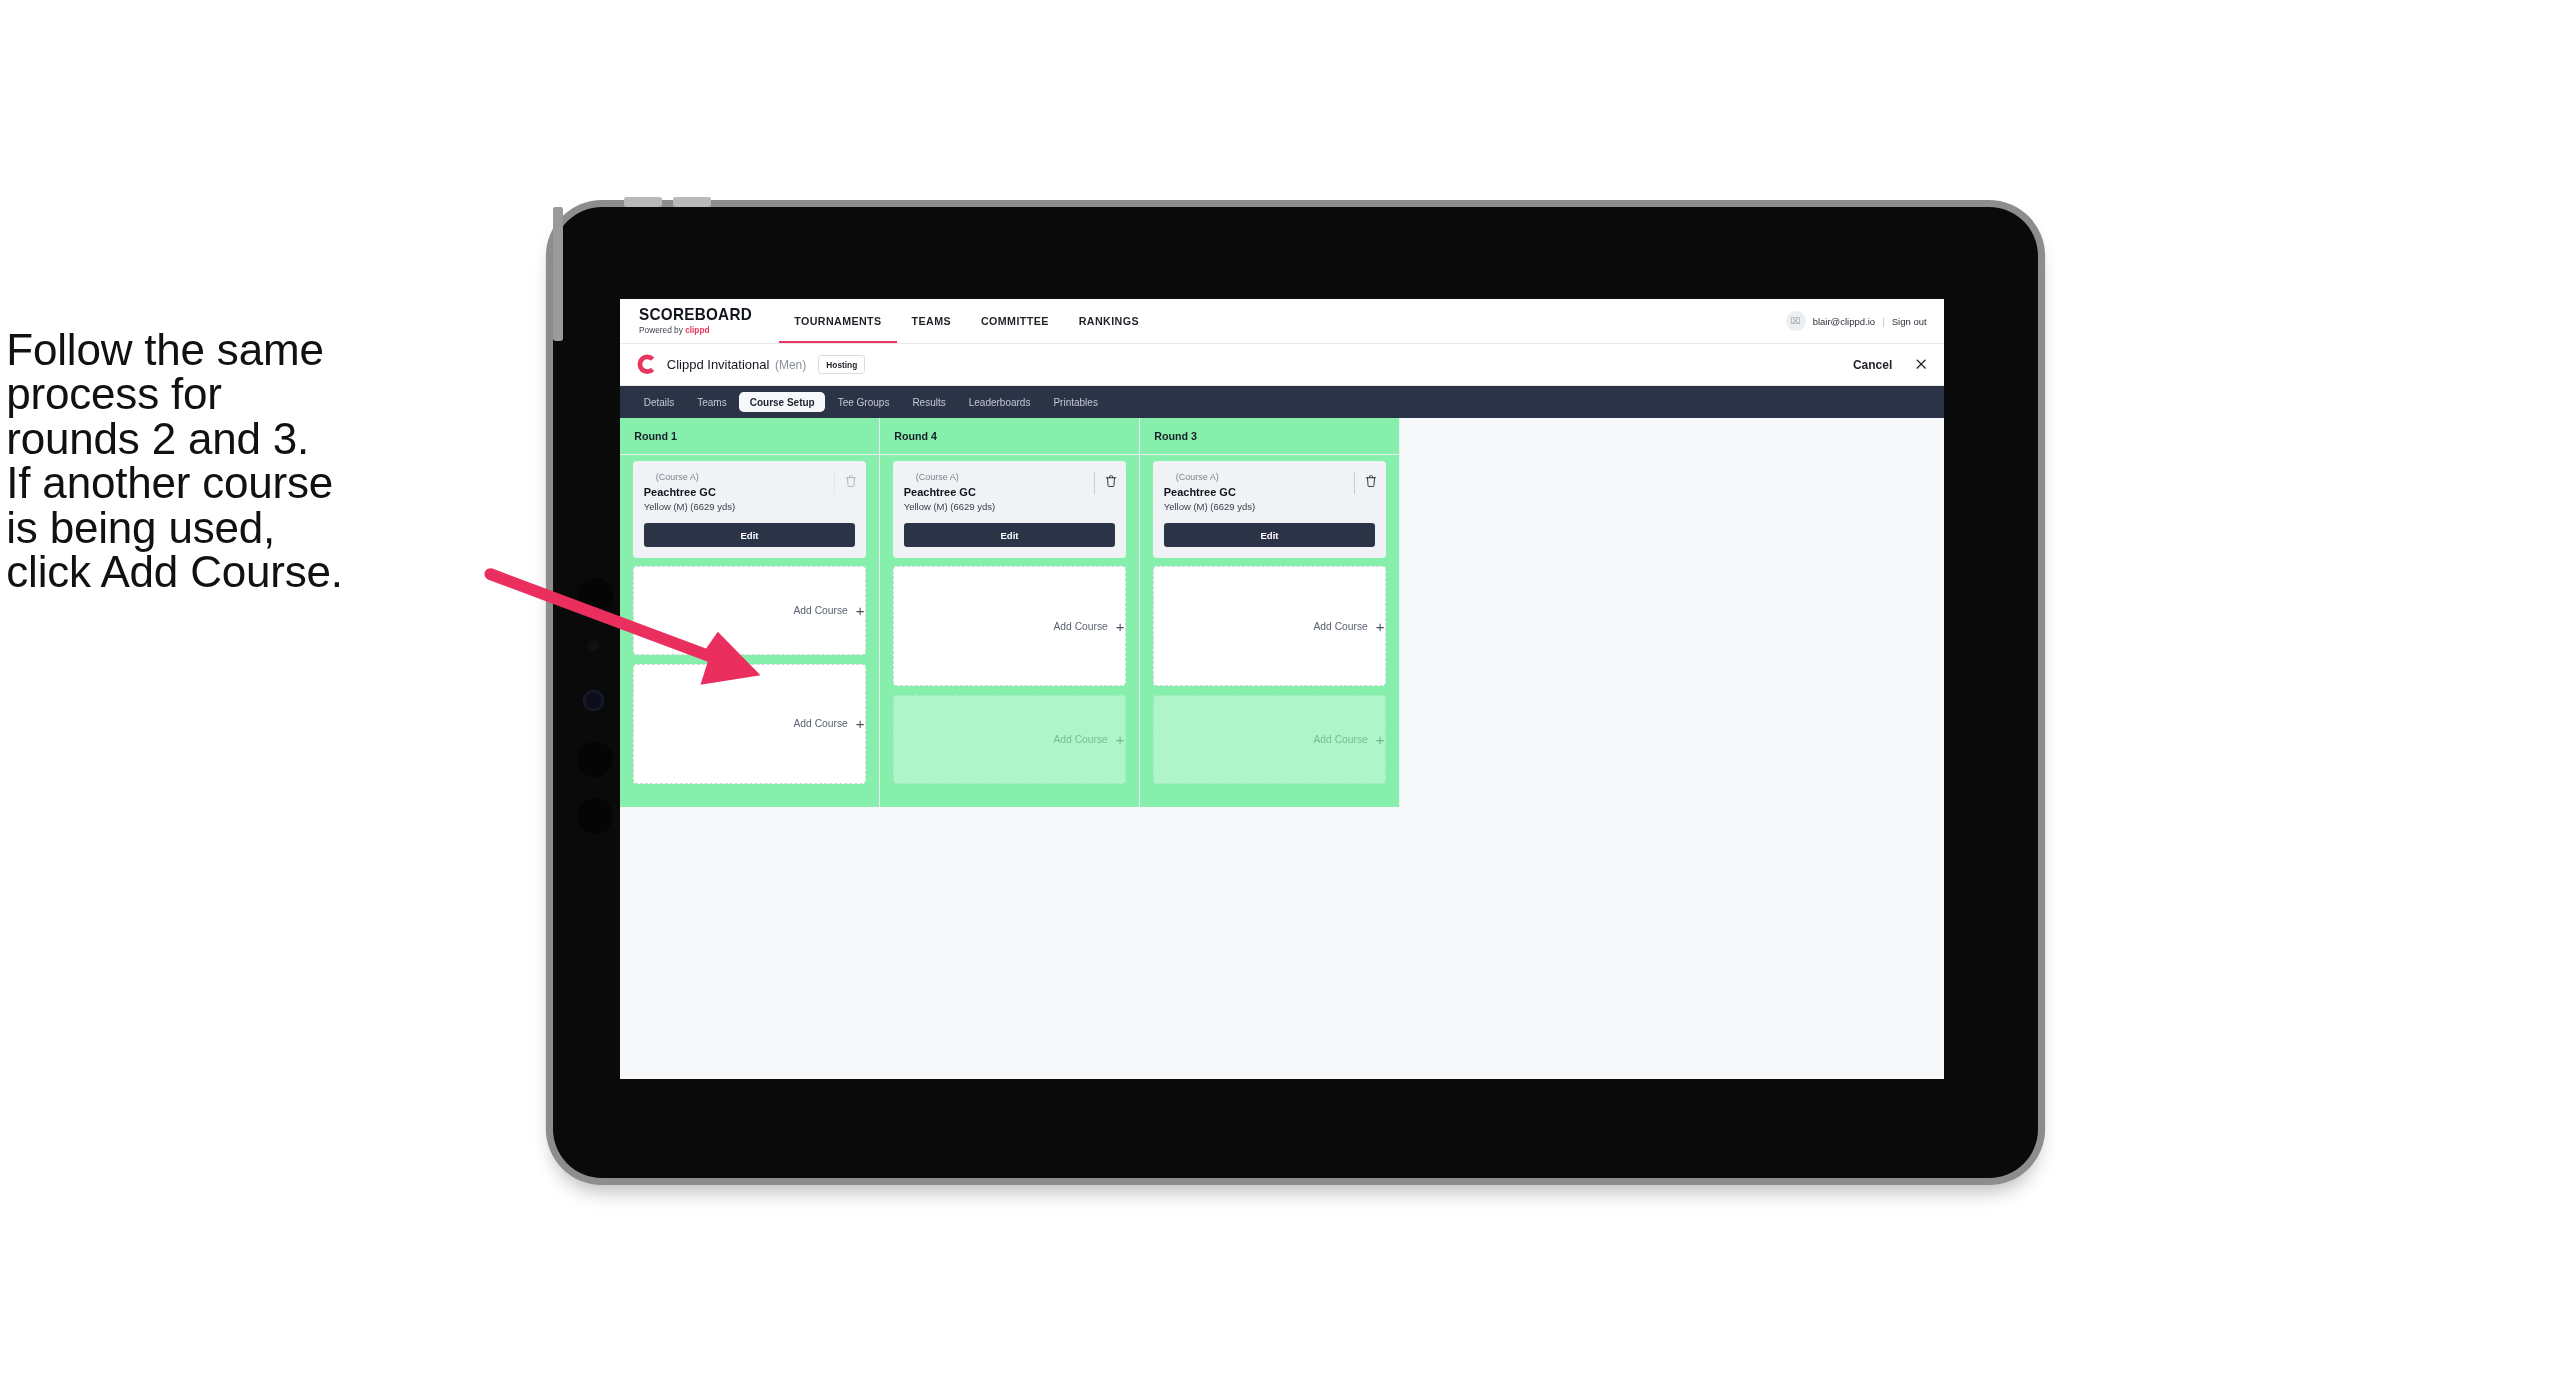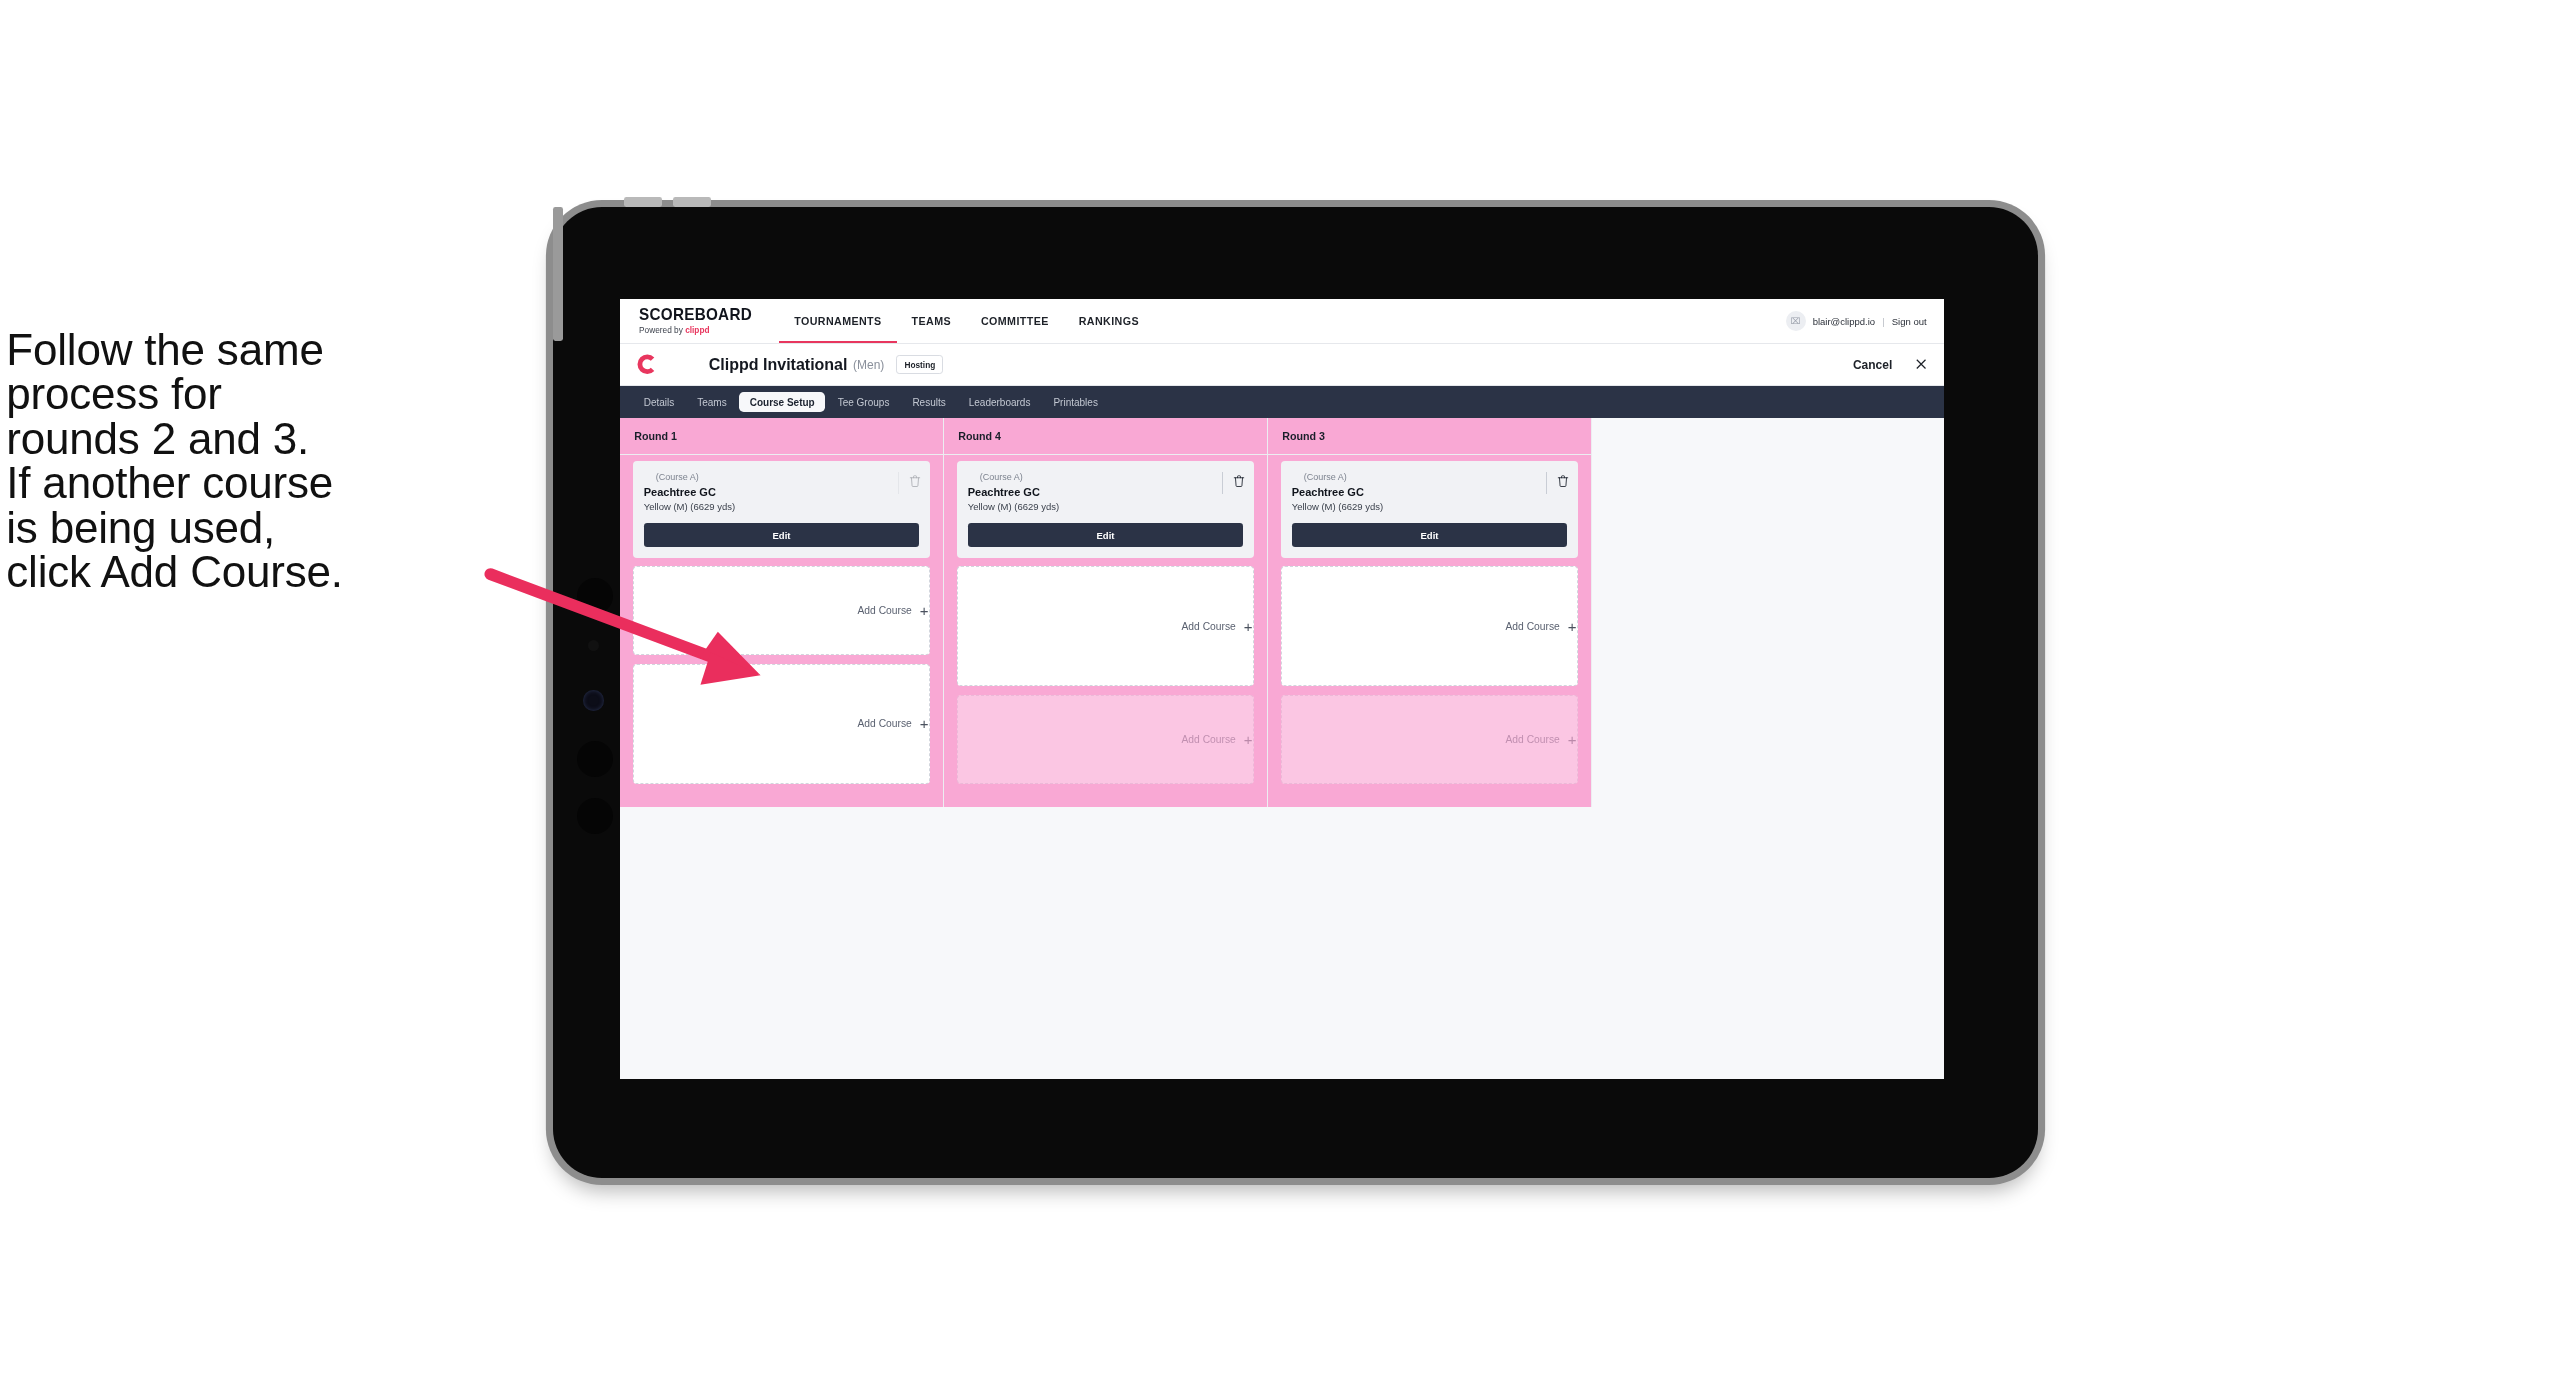--- a/index.html
+++ b/index.html
@@ -89,21 +89,21 @@
 
   
   #titlerow{
     height:41px;background:#ffffff;border-bottom:0.8px solid #e6e8ec;
     display:flex;align-items:center;padding:0 17.4px 0 16px;
   }
   #clogo{
     width:20.5px;height:20.5px;margin-right:10.3px;flex:0 0 auto;
     display:flex;align-items:center;justify-content:center;
   }
-  #t-name{font-size:16px;font-weight:700;color:#141820;margin-left:42px;}
+  #t-name{font-size:13px;font-weight:400;color:#141820;}
   #t-gender{font-size:12px;color:#8a909b;margin-left:5.5px;}
   #t-badge{
     margin-left:12px;border:0.8px solid #d9dce2;border-radius:3.2px;
     padding:3.2px 7.1px;font-size:8.3px;font-weight:700;color:#1d2128;
     background:#fff;
   }
   #cancel{
     margin-left:auto;display:flex;align-items:center;gap:24px;
     font-size:12px;color:#1d2128;cursor:pointer;font-weight:bold;
   }
@@ -116,21 +116,21 @@
   }
   .tab{
     padding:4.7px 10.3px;border-radius:4.7px;font-size:10px;color:#c3c8d2;cursor:pointer;
     white-space:nowrap;
   }
   .tab.active{background:#f7f8fa;color:#1c2330;font-weight:600;}
 
   
   #board{display:flex;align-items:flex-start;padding:0;}
   .round-col{
-    width:324px;background:#f9a8d4;border-right:0.8px solid #eceef1;
+    width:260px;background:#86efac;border-right:0.8px solid #eceef1;
     box-sizing:border-box;padding:0 0 9.5px 0;
     min-height:229px;
   }
   .round-head{
     height:36px;display:flex;align-items:center;padding:0 14.2px;
     font-size:10.7px;font-weight:600;color:#1a1f2a;
     border-bottom:0.8px solid #eceef1;
   }
   .col-body{padding:6.3px 13.4px 4.7px 13.4px;}
 

